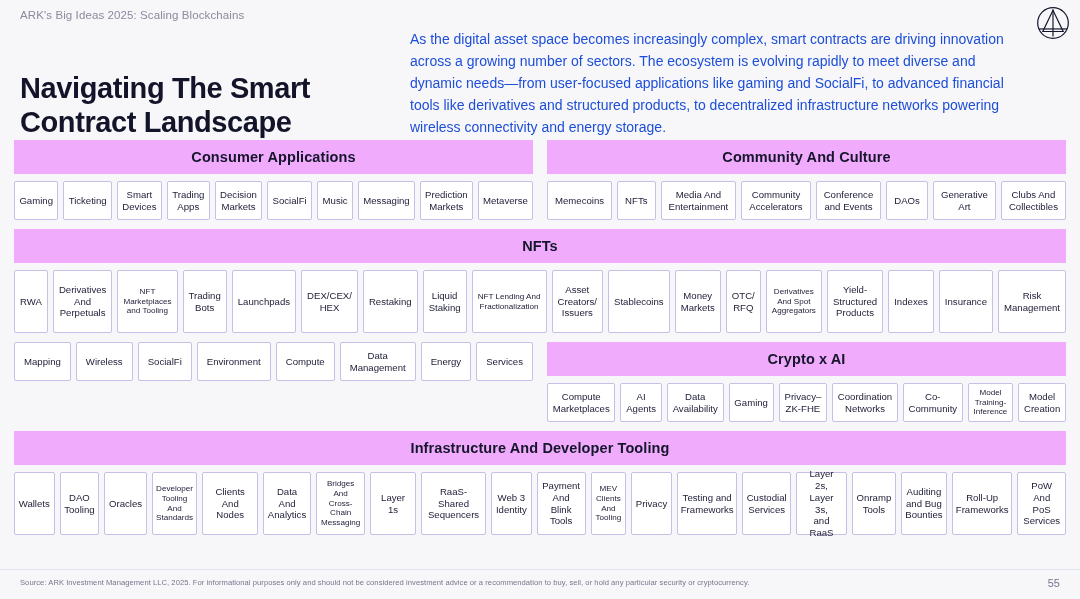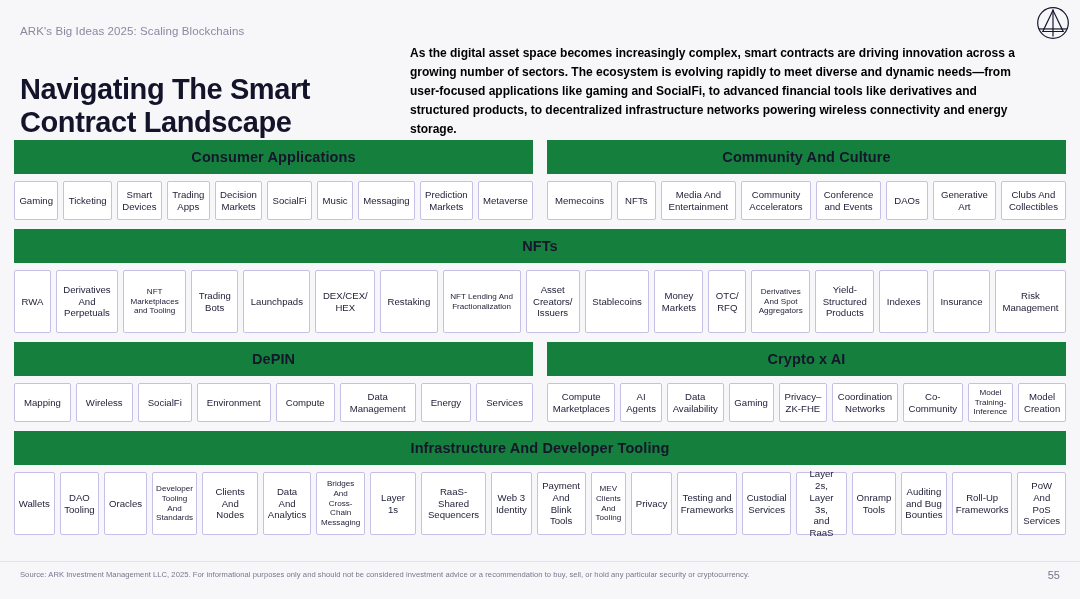--- a/index.html
+++ b/index.html
@@ -22,21 +22,20 @@
     padding: 9px 14px 0 20px;
     position: relative;
     height: 140px;
   }
 
   .eyebrow {
     font-size: 11.5px;
     color: #8a8a9e;
     letter-spacing: .1px;
     margin-bottom: 5px;
-    margin-top: 16px;
   }
 
   .header-cols {
     display: flex;
     align-items: flex-end;
   }
 
   .title-col { width: 390px; flex: 0 0 390px; }
 
   .page-title {
@@ -47,24 +46,23 @@
     color: #13132a;
   }
 
   .intro-col {
     flex: 1;
     padding-top: 2px;
     padding-right: 36px;
   }
 
   .intro {
-    font-size: 12px;
+    font-size: 14px;
     line-height: 1.58;
-    color: #000000;
-    font-weight: bold;
+    color: #1d4ed8;
   }
 
   .logo {
     position: absolute;
     top: 6px;
     right: 10px;
     width: 34px;
     height: 34px;
   }
 
@@ -77,21 +75,21 @@
     display: flex;
     gap: 14px;
     margin-bottom: 9px;
   }
 
   .panel { display: flex; flex-direction: column; }
   .panel.half { flex: 1 1 0; min-width: 0; }
   .panel.full { flex: 1 1 100%; min-width: 0; }
 
   .panel-header {
-    background: #15803d;
+    background: #f0abfc;
     color: #15152c;
     font-weight: bold;
     font-size: 14.5px;
     text-align: center;
     padding: 9px 6px;
     letter-spacing: .1px;
     margin-bottom: 7px;
   }
 
   .chips {
@@ -121,21 +119,21 @@
 
   
   .row-consumer .chip,
   .row-depin .chip { height: 39px; }
   .row-defi .chip { height: 63px; }
   .row-infra .chip { height: 63px; }
 
   
   .footer {
     position: absolute;
-    left: 0; right: 0; bottom: 12px;
+    left: 0; right: 0; bottom: 4px;
     height: 26px;
     border-top: 1px solid #e2e2ec;
     display: flex;
     align-items: center;
     padding: 0 20px 0 20px;
   }
 
   .source {
     font-size: 7.6px;
     color: #76768c;
@@ -226,20 +224,22 @@
 Perpetuals</div>
           <div class="chip sm">NFT
 Marketplaces
 and Tooling</div>
           <div class="chip">Trading
 Bots</div>
           <div class="chip">Launchpads</div>
           <div class="chip">DEX/CEX/
 HEX</div>
           <div class="chip">Restaking</div>
+          <div class="chip">Liquid
+Staking</div>
           <div class="chip sm">NFT Lending And
 Fractionalization</div>
           <div class="chip">Asset
 Creators/
 Issuers</div>
           <div class="chip">Stablecoins</div>
           <div class="chip">Money
 Markets</div>
           <div class="chip">OTC/
 RFQ</div>
@@ -252,21 +252,20 @@
           <div class="chip">Indexes</div>
           <div class="chip">Insurance</div>
           <div class="chip">Risk
 Management</div>
         </div>
     </div>
   </div>
 
   <div class="row row-depin">
     <div class="panel half">
-      <div class="panel-header">DePIN</div>
       <div class="chips">
           <div class="chip">Mapping</div>
           <div class="chip">Wireless</div>
           <div class="chip">SocialFi</div>
           <div class="chip">Environment</div>
           <div class="chip">Compute</div>
           <div class="chip">Data
 Management</div>
           <div class="chip">Energy</div>
           <div class="chip">Services</div>

